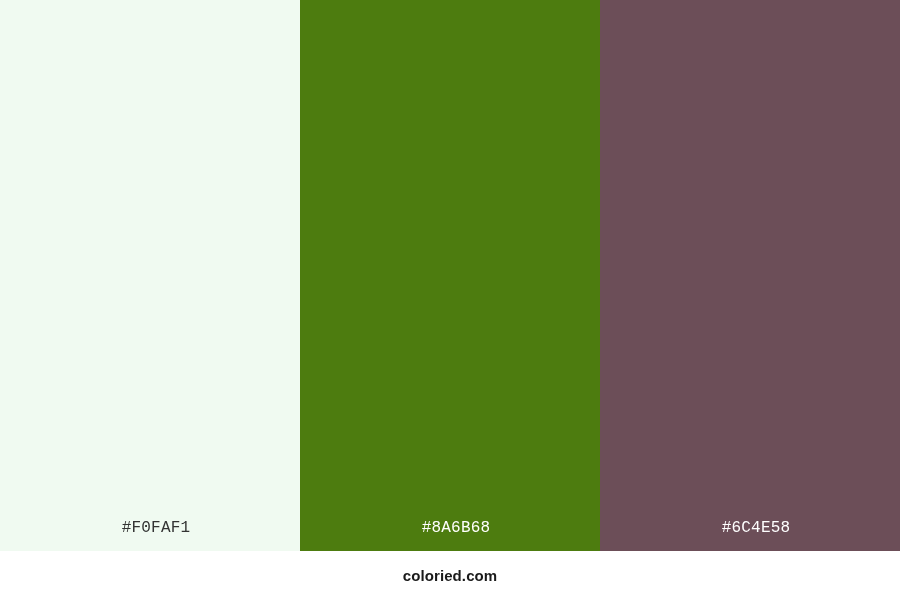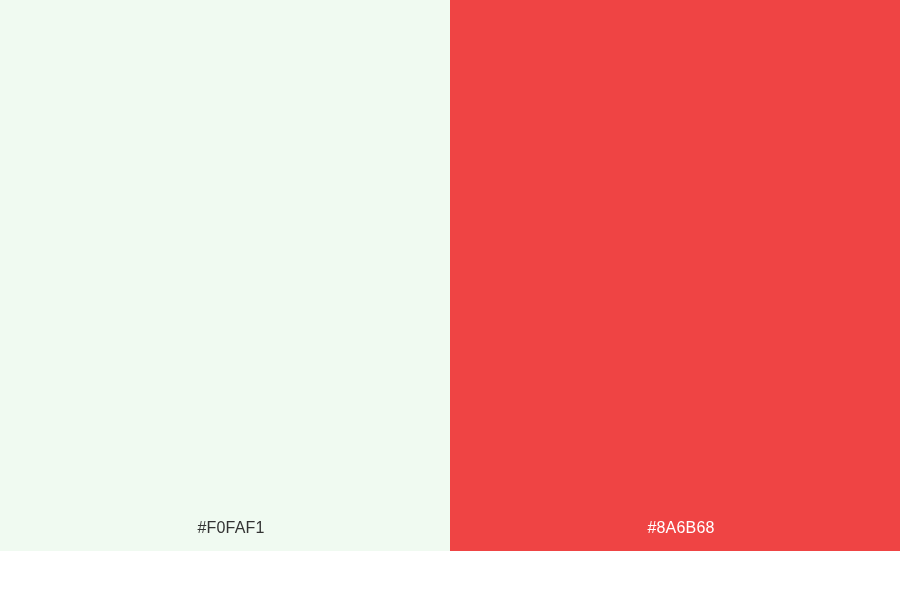--- a/index.html
+++ b/index.html
@@ -31,21 +31,21 @@
     height: 551px;
     position: relative;
     display: block;
   }
   .swatch-label {
     position: absolute;
     left: 0;
     right: 0;
     bottom: 13px;
     text-align: center;
-    font-family: Liberation Sans, sans-serif;
+    font-family: Liberation Mono, monospace;
     font-size: 16px;
     line-height: 20px;
     letter-spacing: 0.2px;
     white-space: nowrap;
     padding-left: 12px;
   }
   .label-dark {
     color: #333333;
   }
   .label-light {
@@ -72,22 +72,28 @@
 
 <div id="palette-page">
 
   <div id="swatch-strip">
 
     <div class="swatch" id="swatch-0" style="background-color: rgb(240, 250, 241);">
       <span class="swatch-label label-dark" style="color: rgb(51, 51, 51);">#F0FAF1</span>
     </div>
 
 
-    <div class="swatch" id="swatch-2" style="background-color: #ef4444;">
+    <div class="swatch" id="swatch-2" style="background-color: #4d7c0f;">
       <span class="swatch-label label-light" style="color: rgb(255, 255, 255);">#8A6B68</span>
     </div>
 
+    <div class="swatch" id="swatch-3" style="background-color: rgb(108, 78, 88);">
+      <span class="swatch-label label-light" style="color: rgb(255, 255, 255);">#6C4E58</span>
+    </div>
 
 
   </div>
 
+  <div id="footer-bar">
+    <span id="footer-brand" style="color: rgb(26, 26, 26);">coloried.com</span>
+  </div>
 
 </div>
 
 </body></html>

